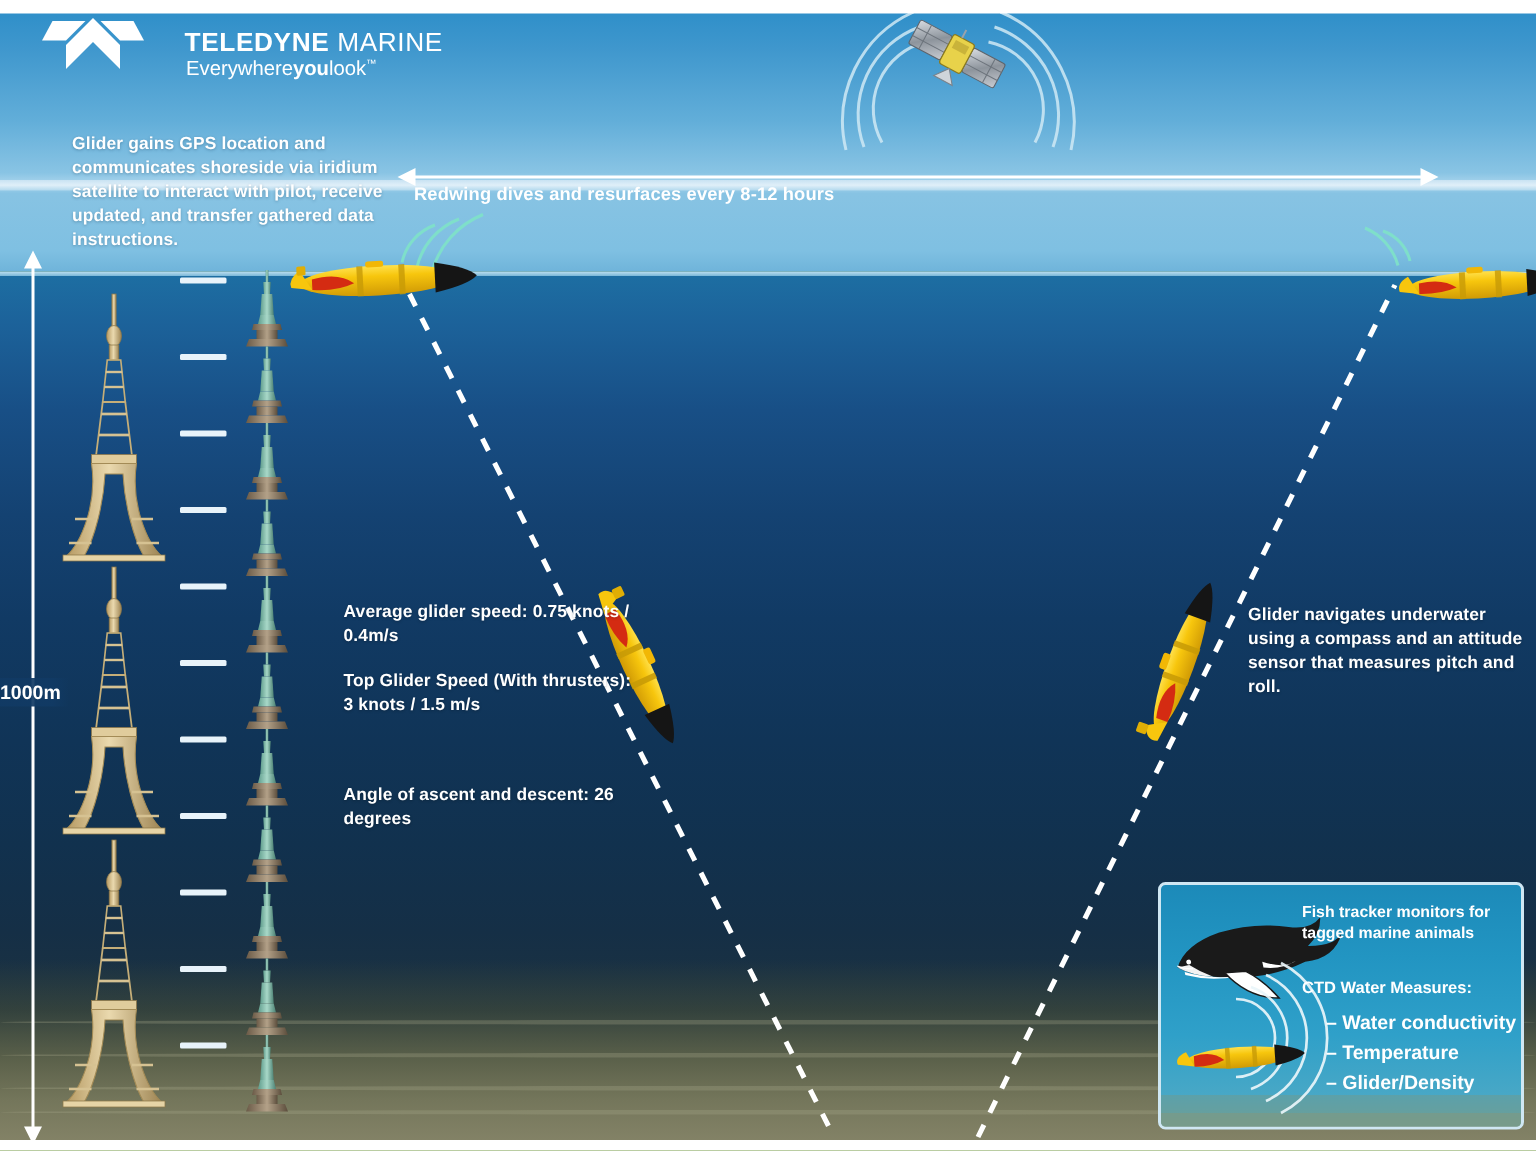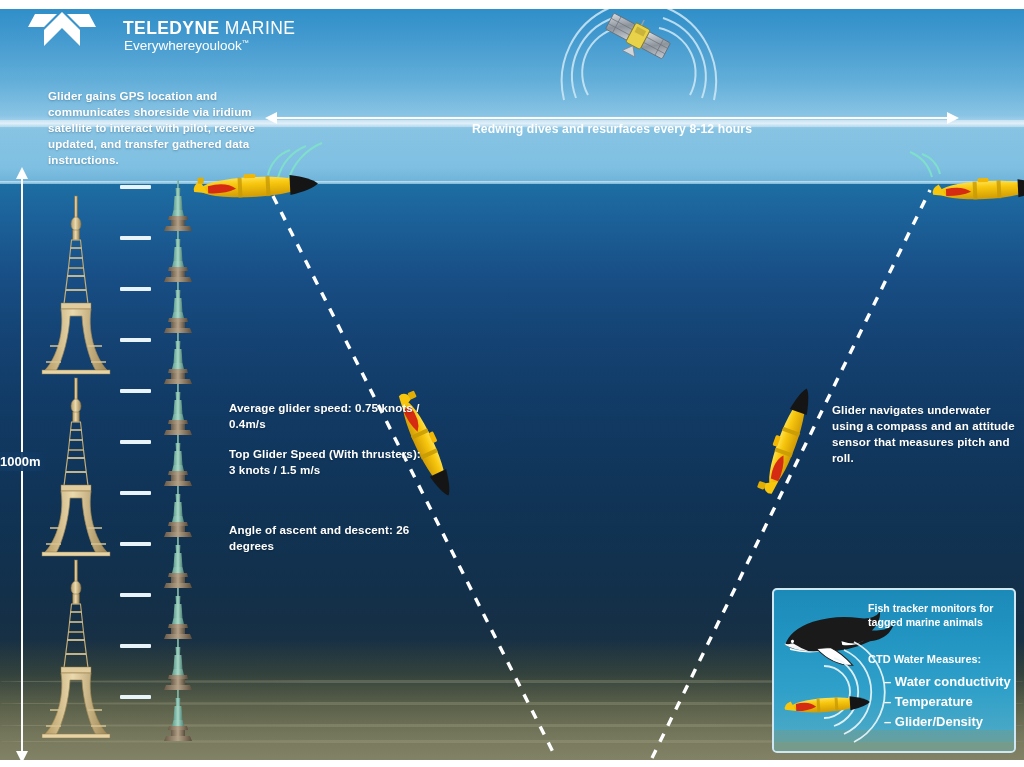--- a/index.html
+++ b/index.html
@@ -59,21 +59,21 @@
 
   
   .h-arrow { position:absolute; left:276px; top:117px; width:672px; height:2px;
              background:#ffffff; }
   .h-arrow::before, .h-arrow::after {
     content:""; position:absolute; top:-5px; width:0; height:0;
     border-top:6px solid transparent; border-bottom:6px solid transparent;
   }
   .h-arrow::before { left:-11px; border-right:12px solid #fff; }
   .h-arrow::after  { right:-11px; border-left:12px solid #fff; }
-  .h-label { position:absolute; left:276px; top:122px; width:672px; text-align:center;
+  .h-label { position:absolute; left:276px; top:122px; width:672px; 
              color:#fff; font-size:12.2px; font-weight:bold; letter-spacing:.1px; }
 
   
   .v-arrow { position:absolute; left:21px; top:178px; width:2px; height:574px; background:#fff; }
   .v-arrow::before, .v-arrow::after {
     content:""; position:absolute; left:-5px; width:0; height:0;
     border-left:6px solid transparent; border-right:6px solid transparent;
   }
   .v-arrow::before { top:-11px;   border-bottom:12px solid #fff; }
   .v-arrow::after  { bottom:-11px; border-top:12px solid #fff; }
@@ -100,21 +100,21 @@
   .i-list { left:884px; top:672px; width:164px; font-size:13px; line-height:1.55; }
 
   
   .logo { position:absolute; left:28px; top:10px; width:240px; height:40px; }
   .logo-word { position:absolute; left:95px; top:8px; color:#fff; font-size:17.5px;
                letter-spacing:.4px; white-space:nowrap; }
   .logo-word .b { font-weight:bold; }
   .logo-word .n { font-weight:normal; }
   .logo-tag { position:absolute; left:96px; top:28px; color:#fff; font-size:13.5px;
               white-space:nowrap; }
-  .logo-tag .b { font-weight:normal; }
+  .logo-tag .b { font-weight:bold; }
   .tm { font-size:7px; vertical-align:super; }
 </style>
 </head>
 <body>
 
 <div id="scene">
 
   <div class="sky"></div>
   <div class="sky-band"></div>
 

